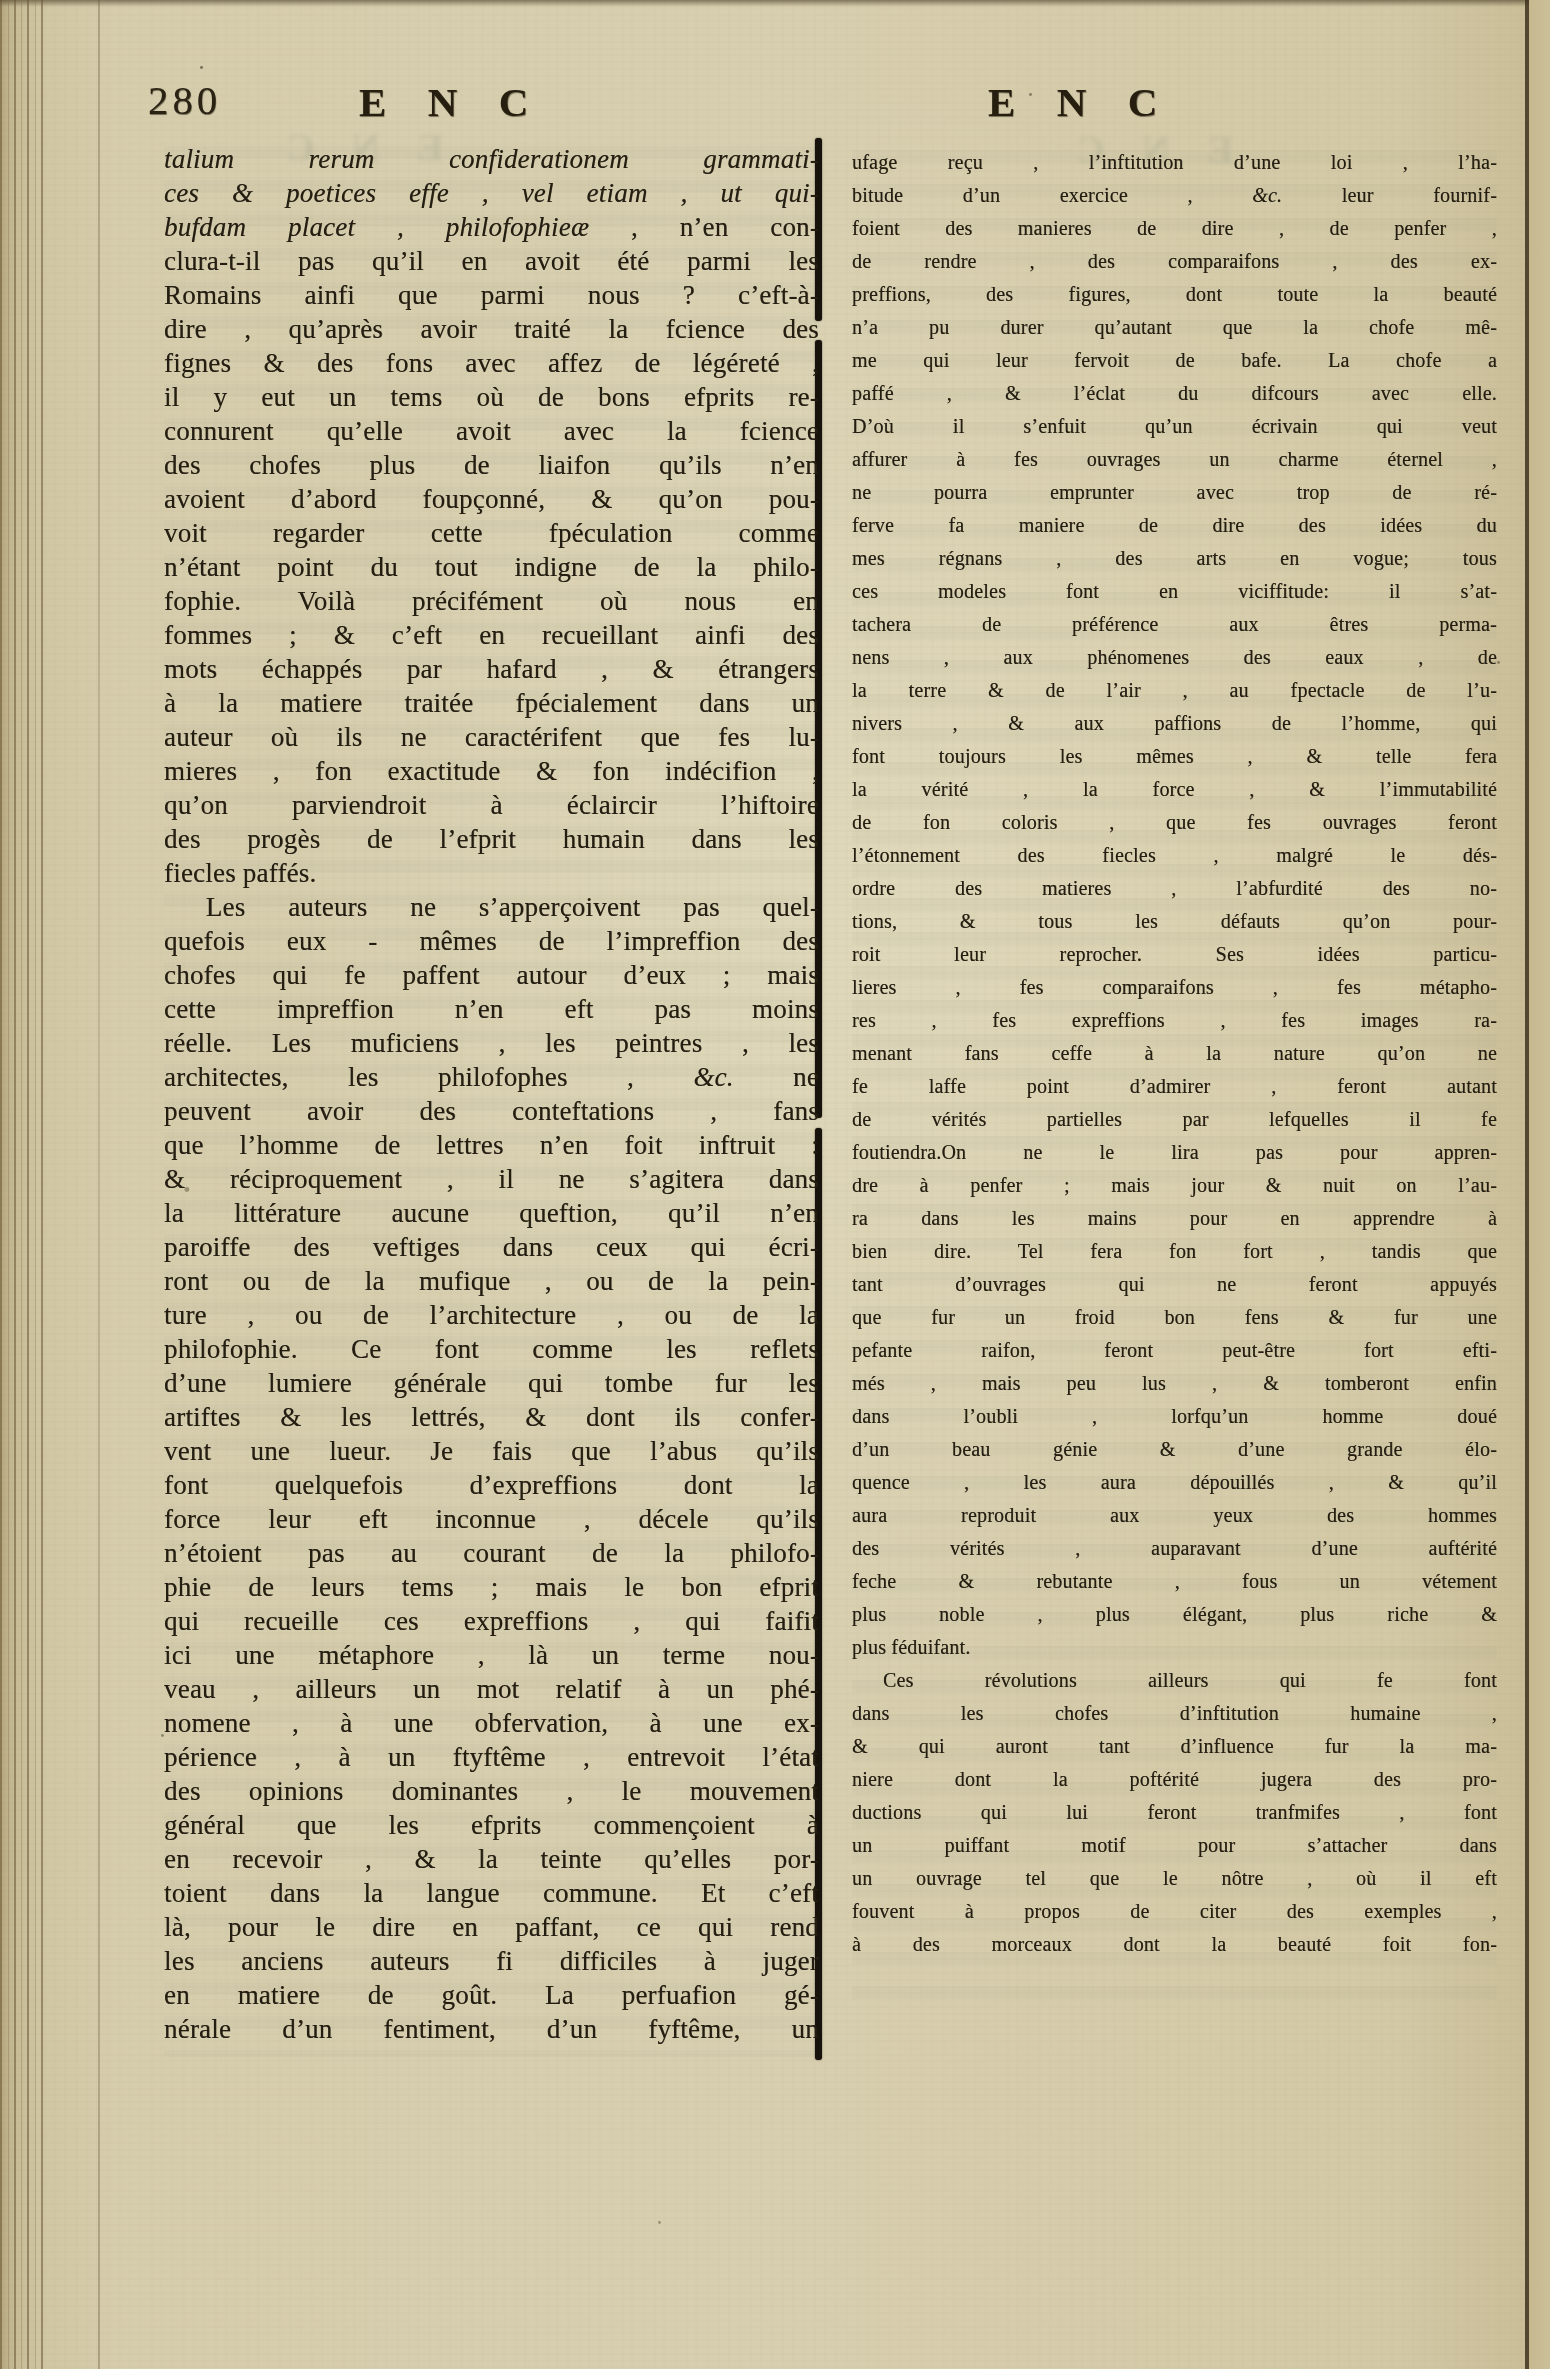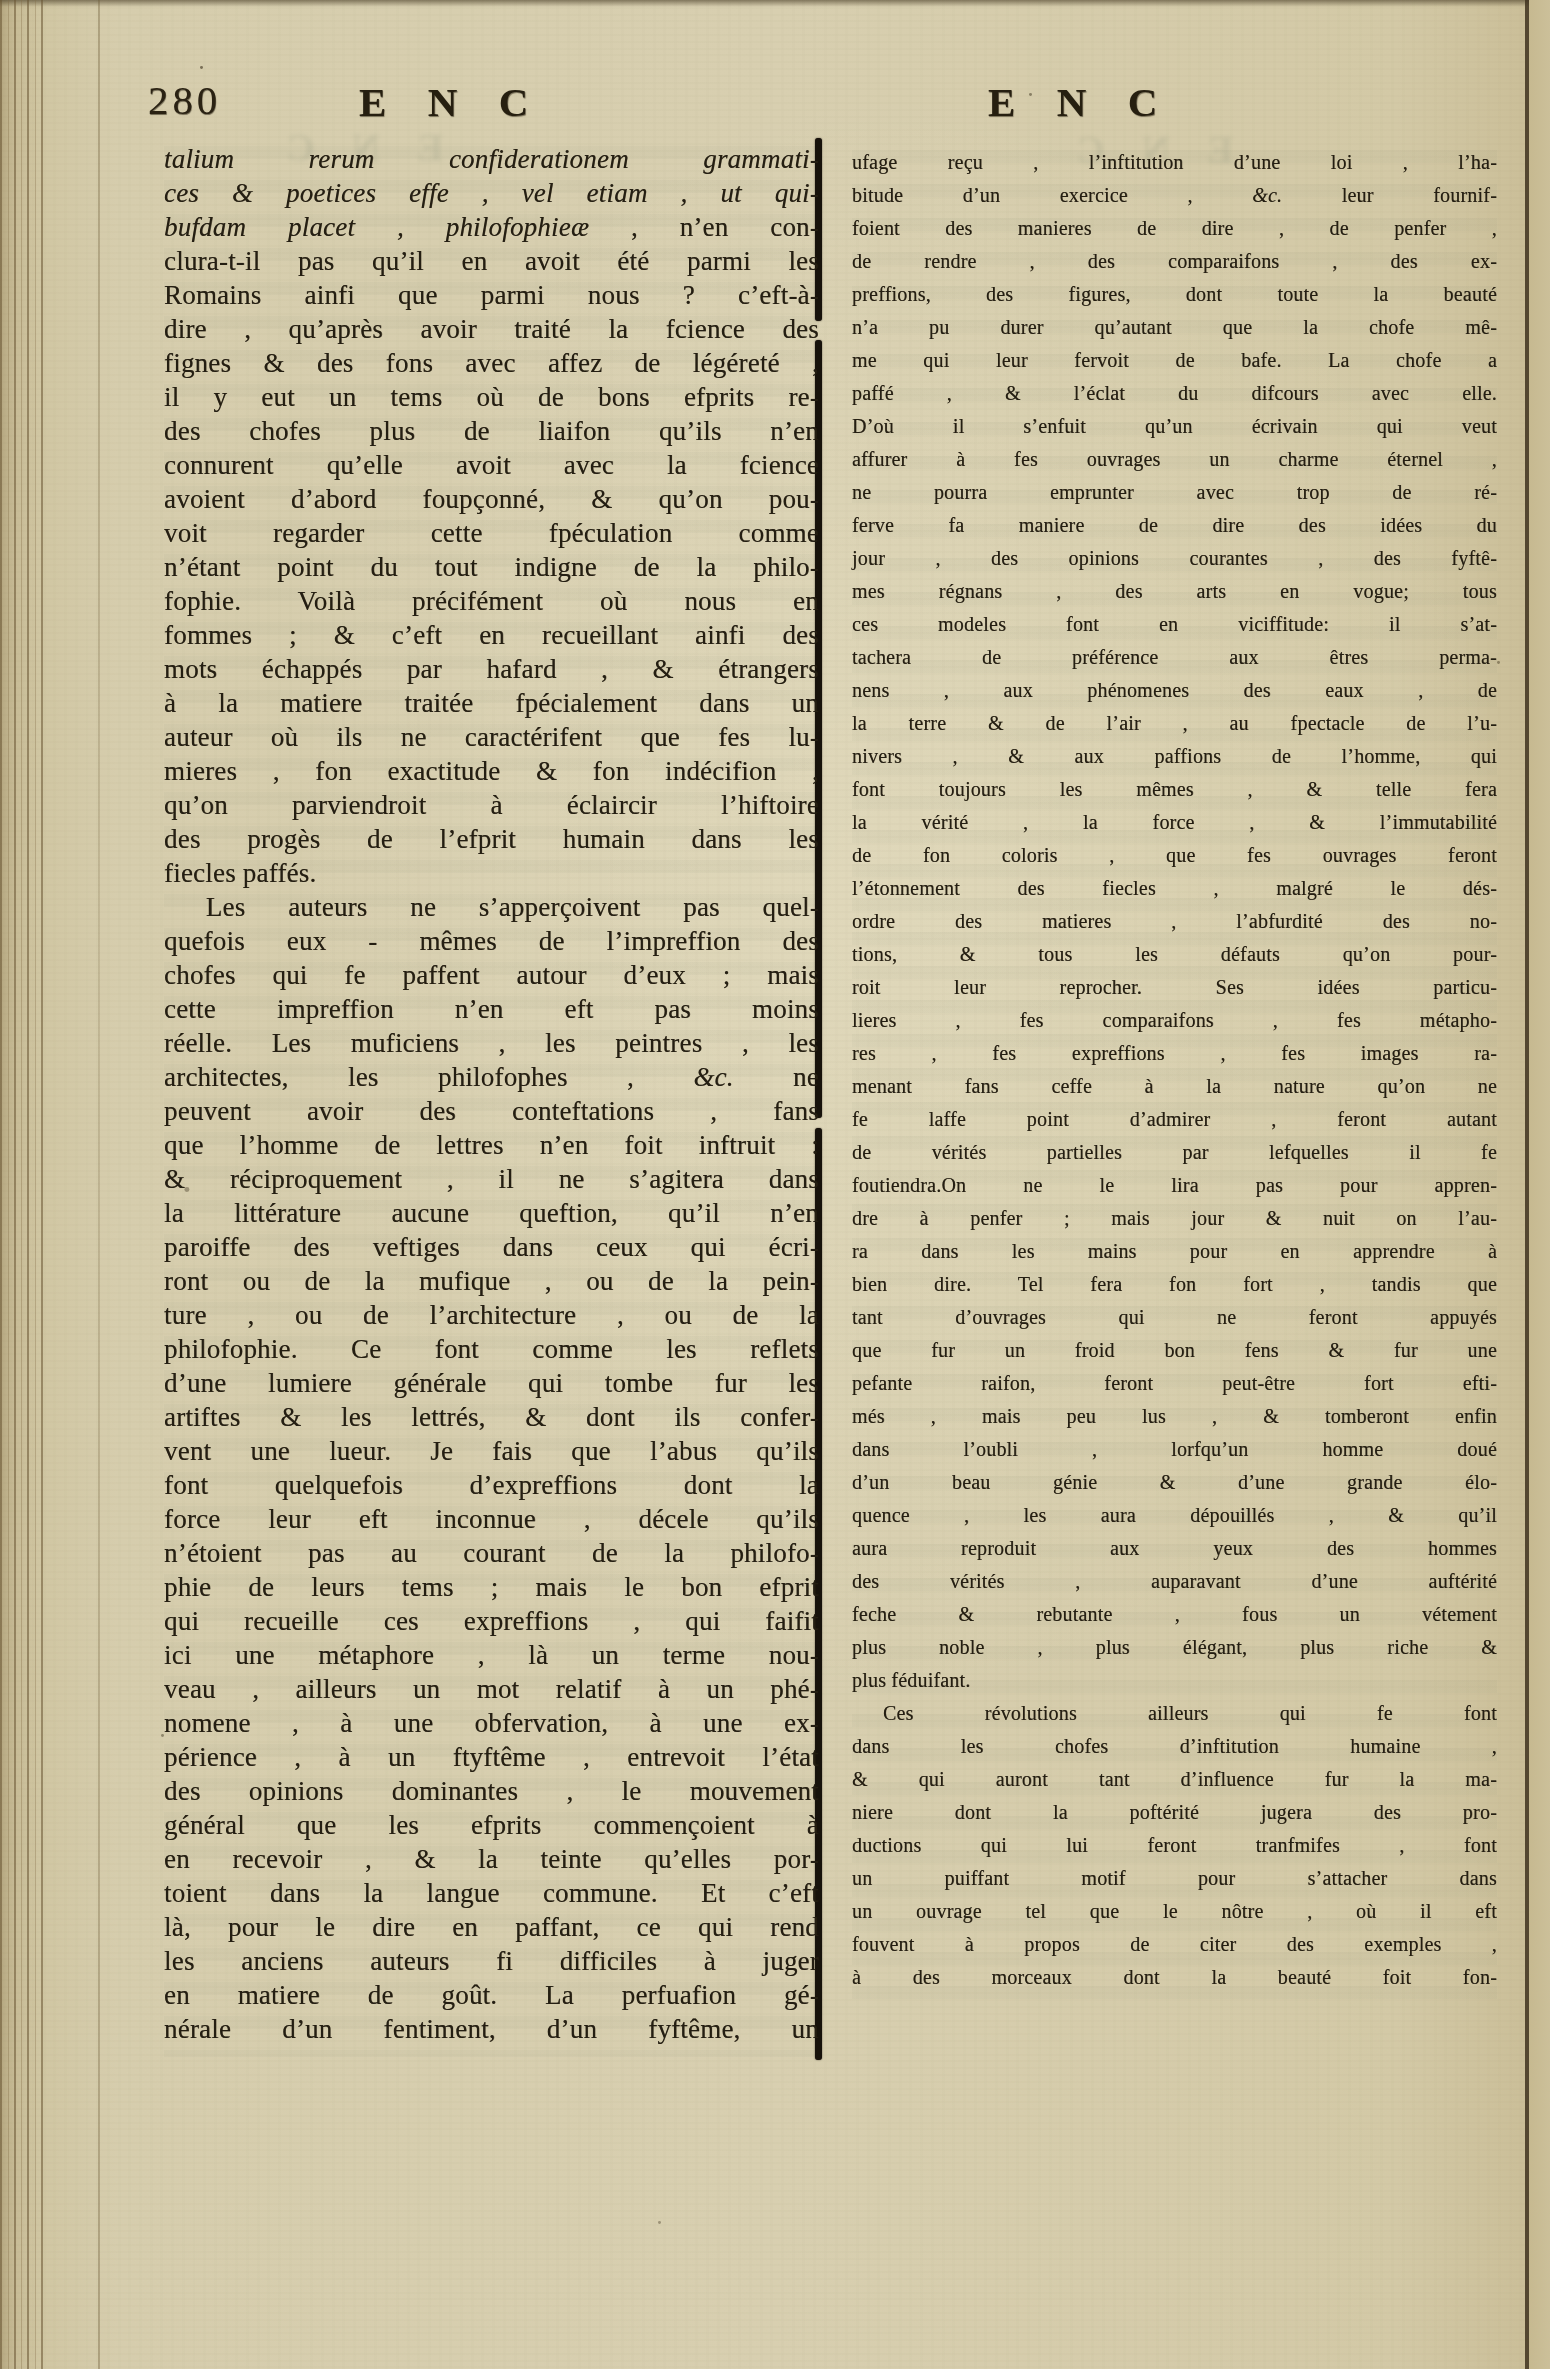--- a/index.html
+++ b/index.html
@@ -101,22 +101,22 @@
 
   <div id="col-left" class="column">
       <div class="line"><span class="it">talium rerum confiderationem grammati-</span></div>
       <div class="line"><span class="it">ces &amp; poetices effe , vel etiam , ut qui-</span></div>
       <div class="line"><span class="it">bufdam placet , philofophieæ</span><span> , n’en con-</span></div>
       <div class="line">clura-t-il pas qu’il en avoit été parmi les</div>
       <div class="line">Romains ainfi que parmi nous ? c’eft-à-</div>
       <div class="line">dire , qu’après avoir traité la fcience des</div>
       <div class="line">fignes &amp; des fons avec affez de légéreté ,</div>
       <div class="line">il y eut un tems où de bons efprits re-</div>
+      <div class="line">connurent qu’elle avoit avec la fcience</div>
       <div class="line">des chofes plus de liaifon qu’ils n’en</div>
-      <div class="line">connurent qu’elle avoit avec la fcience</div>
       <div class="line">avoient d’abord foupçonné, &amp; qu’on pou-</div>
       <div class="line">voit regarder cette fpéculation comme</div>
       <div class="line">n’étant point du tout indigne de la philo-</div>
       <div class="line">fophie. Voilà précifément où nous en</div>
       <div class="line">fommes ; &amp; c’eft en recueillant ainfi des</div>
       <div class="line">mots échappés par hafard , &amp; étrangers</div>
       <div class="line">à la matiere traitée fpécialement dans un</div>
       <div class="line">auteur où ils ne caractérifent que fes lu-</div>
       <div class="line">mieres , fon exactitude &amp; fon indécifion ,</div>
       <div class="line">qu’on parviendroit à éclaircir l’hiftoire</div>
@@ -163,21 +163,20 @@
       <div class="line">foient des manieres de dire , de penfer ,</div>
       <div class="line">de rendre , des comparaifons , des ex-</div>
       <div class="line">preffions, des figures, dont toute la beauté</div>
       <div class="line">n’a pu durer qu’autant que la chofe mê-</div>
       <div class="line">me qui leur fervoit de bafe. La chofe a</div>
       <div class="line">paffé , &amp; l’éclat du difcours avec elle.</div>
       <div class="line">D’où il s’enfuit qu’un écrivain qui veut</div>
       <div class="line">affurer à fes ouvrages un charme éternel ,</div>
       <div class="line">ne pourra emprunter avec trop de ré-</div>
       <div class="line">ferve fa maniere de dire des idées du</div>
-      <div class="line">jour , des opinions courantes , des fyftê-</div>
       <div class="line">mes régnans , des arts en vogue; tous</div>
       <div class="line">ces modeles font en viciffitude: il s’at-</div>
       <div class="line">tachera de préférence aux êtres perma-</div>
       <div class="line">nens , aux phénomenes des eaux , de</div>
       <div class="line">la terre &amp; de l’air , au fpectacle de l’u-</div>
       <div class="line">nivers , &amp; aux paffions de l’homme, qui</div>
       <div class="line">font toujours les mêmes , &amp; telle fera</div>
       <div class="line">la vérité , la force , &amp; l’immutabilité</div>
       <div class="line">de fon coloris , que fes ouvrages feront</div>
       <div class="line">l’étonnement des fiecles , malgré le dés-</div>

